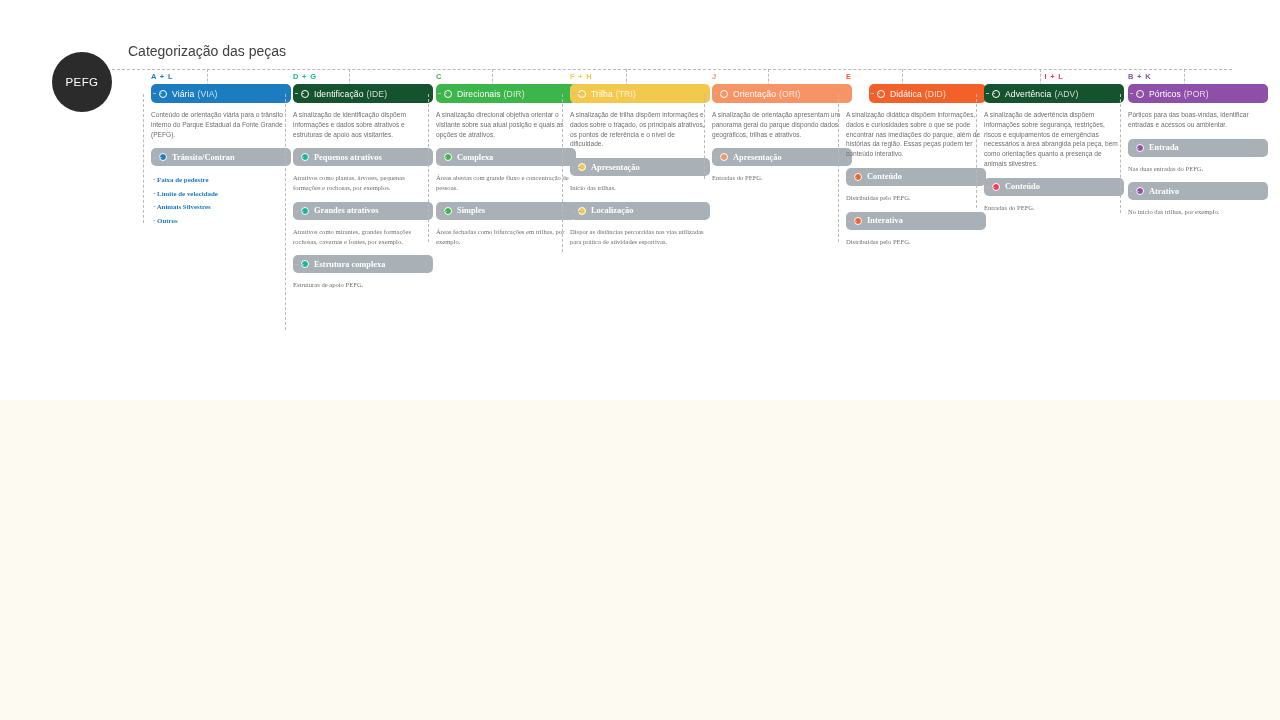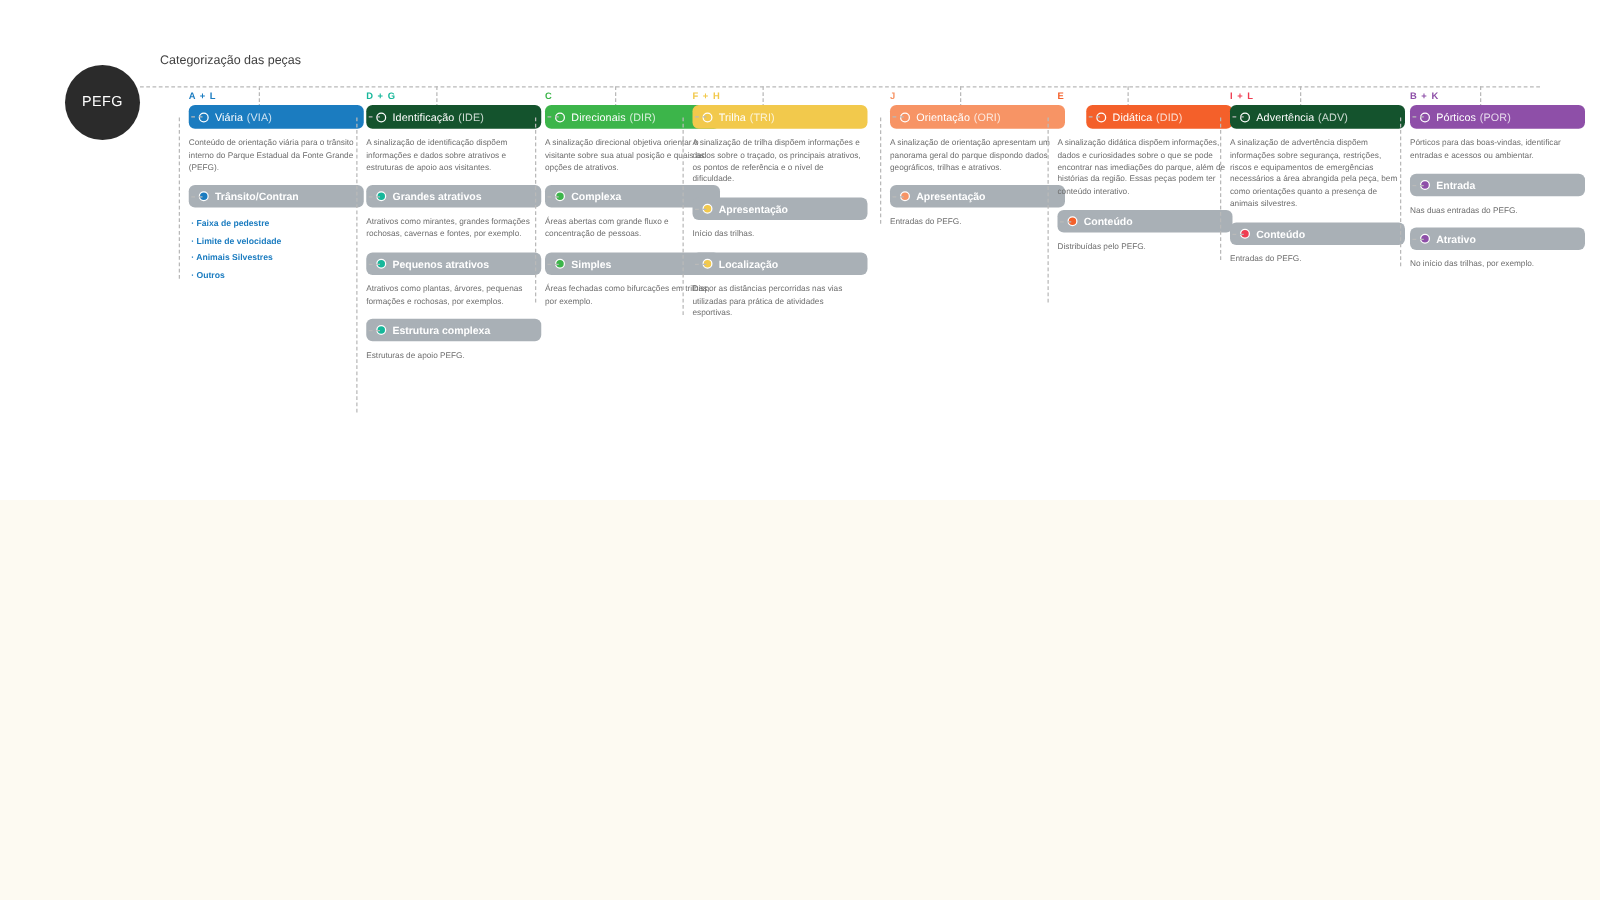--- a/index.html
+++ b/index.html
@@ -26,21 +26,21 @@
     position:absolute; left:52px; top:52px; width:60px; height:60px;
     border-radius:50%;
     background:#2b2b2b;
     color:#ffffff;
     display:flex; align-items:center; justify-content:center;
     font-size:11.5px; letter-spacing:.4px;
   }
 
   .board-title {
     position:absolute; left:128px; top:43px;
-    font-size:10px; color:#3f3f3f; font-weight:400;
+    font-size:14px; color:#3f3f3f; font-weight:400;
   }
 
   
   .trunk {
     position:absolute; left:112px; top:69px; width:1120px; height:0;
     border-top:1px dashed #b9b9b9;
   }
 
   
   .col {
@@ -114,21 +114,21 @@
     margin-top:7px;
     width:136px;
   }
   .bullets {
     margin-left:12px; margin-top:7px;
     font-size:6.9px; line-height:1.95;
     color:#1b6fb0; font-weight:700;
   }
   .bullets div::before { content:"· "; }
 
-  .blk { margin-top:9px; }
+  .blk { margin-top:9px;font-family:Liberation Serif, serif; }
 </style>
 </head>
 <body>
 
 <div id="top-panel">
 
   <div class="pefg-circle">
     <span>PEFG</span>
   </div>
 
@@ -169,32 +169,32 @@
         <div class="pill" style="background: #14532d;">
           <span class="ring"></span>
           <span class="nm">Identificação</span>
           <span class="cd">(IDE)</span>
           <div class="elbow" style="top: 9px;"></div>
         </div>
         <div class="desc">A sinalização de identificação dispõem informações e dados sobre atrativos e estruturas de apoio aos visitantes.</div>
         <div class="blk">
           <div class="subpill">
             <span class="dot" style="background: rgb(22, 183, 154);"></span>
+            <span>Pequenos atrativos</span>
+            <div class="elbow" style="top: 9px;"></div>
+          </div>
+          <div class="desc">Atrativos como plantas, árvores, pequenas formações e rochosas, por exemplos.</div>
+        </div>
+        <div class="blk">
+          <div class="subpill">
+            <span class="dot" style="background: rgb(22, 183, 154);"></span>
             <span>Grandes atrativos</span>
             <div class="elbow" style="top: 9px;"></div>
           </div>
           <div class="desc">Atrativos como mirantes, grandes formações rochosas, cavernas e fontes, por exemplo.</div>
-        </div>
-        <div class="blk">
-          <div class="subpill">
-            <span class="dot" style="background: rgb(22, 183, 154);"></span>
-            <span>Pequenos atrativos</span>
-            <div class="elbow" style="top: 9px;"></div>
-          </div>
-          <div class="desc">Atrativos como plantas, árvores, pequenas formações e rochosas, por exemplos.</div>
         </div>
         <div class="blk">
           <div class="subpill">
             <span class="dot" style="background: rgb(22, 183, 154);"></span>
             <span>Estrutura complexa</span>
             <div class="elbow" style="top: 9px;"></div>
           </div>
           <div class="desc">Estruturas de apoio PEFG.</div>
         </div>
       </div>
@@ -219,21 +219,21 @@
         </div>
         <div class="blk">
           <div class="subpill">
             <span class="dot" style="background: rgb(60, 181, 74);"></span>
             <span>Simples</span>
             <div class="elbow" style="top: 9px;"></div>
           </div>
           <div class="desc">Áreas fechadas como bifurcações em trilhas, por exemplo.</div>
         </div>
       </div>
-      <div class="col" style="left: 544px;">
+      <div class="col" style="left: 560px;">
         <div class="col-drop"></div>
         <div class="col-spine" style="height: 158px;"></div>
         <div class="col-letters" style="color: rgb(242, 201, 76);">F + H</div>
         <div class="pill" style="background: rgb(242, 201, 76); color: rgb(255, 255, 255);">
           <span class="ring"></span>
           <span class="nm">Trilha</span>
           <span class="cd">(TRI)</span>
           <div class="elbow" style="top: 9px;"></div>
         </div>
         <div class="desc">A sinalização de trilha dispõem informações e dados sobre o traçado, os principais atrativos, os pontos de referência e o nível de dificuldade.</div>
@@ -286,25 +286,33 @@
         </div>
         <div class="desc">A sinalização didática dispõem informações, dados e curiosidades sobre o que se pode encontrar nas imediações do parque, além de histórias da região. Essas peças podem ter conteúdo interativo.</div>
         <div class="blk">
           <div class="subpill">
             <span class="dot" style="background: rgb(244, 96, 42);"></span>
             <span>Conteúdo</span>
             <div class="elbow" style="top: 9px;"></div>
           </div>
           <div class="desc">Distribuídas pelo PEFG.</div>
         </div>
+        <div class="blk">
+          <div class="subpill">
+            <span class="dot" style="background: rgb(244, 96, 42);"></span>
+            <span>Interativa</span>
+            <div class="elbow" style="top: 9px;"></div>
+          </div>
+          <div class="desc">Distribuídas pelo PEFG.</div>
+        </div>
       </div>
       <div class="col" style="left: 974px;">
         <div class="col-drop"></div>
         <div class="col-spine" style="height: 114.25px;"></div>
-        <div class="col-letters" style="color: rgb(239, 61, 82);">I + L</div>
+        <div class="col-letters" style="color: rgb(239, 61, 82); text-align: center;">I + L</div>
         <div class="pill" style="background: #14532d;">
           <span class="ring"></span>
           <span class="nm">Advertência</span>
           <span class="cd">(ADV)</span>
           <div class="elbow" style="top: 9px;"></div>
         </div>
         <div class="desc">A sinalização de advertência dispõem informações sobre segurança, restrições, riscos e equipamentos de emergências necessários a área abrangida pela peça, bem como orientações quanto a presença de animais silvestres.</div>
         <div class="blk">
           <div class="subpill">
             <span class="dot" style="background: rgb(239, 61, 82);"></span>

